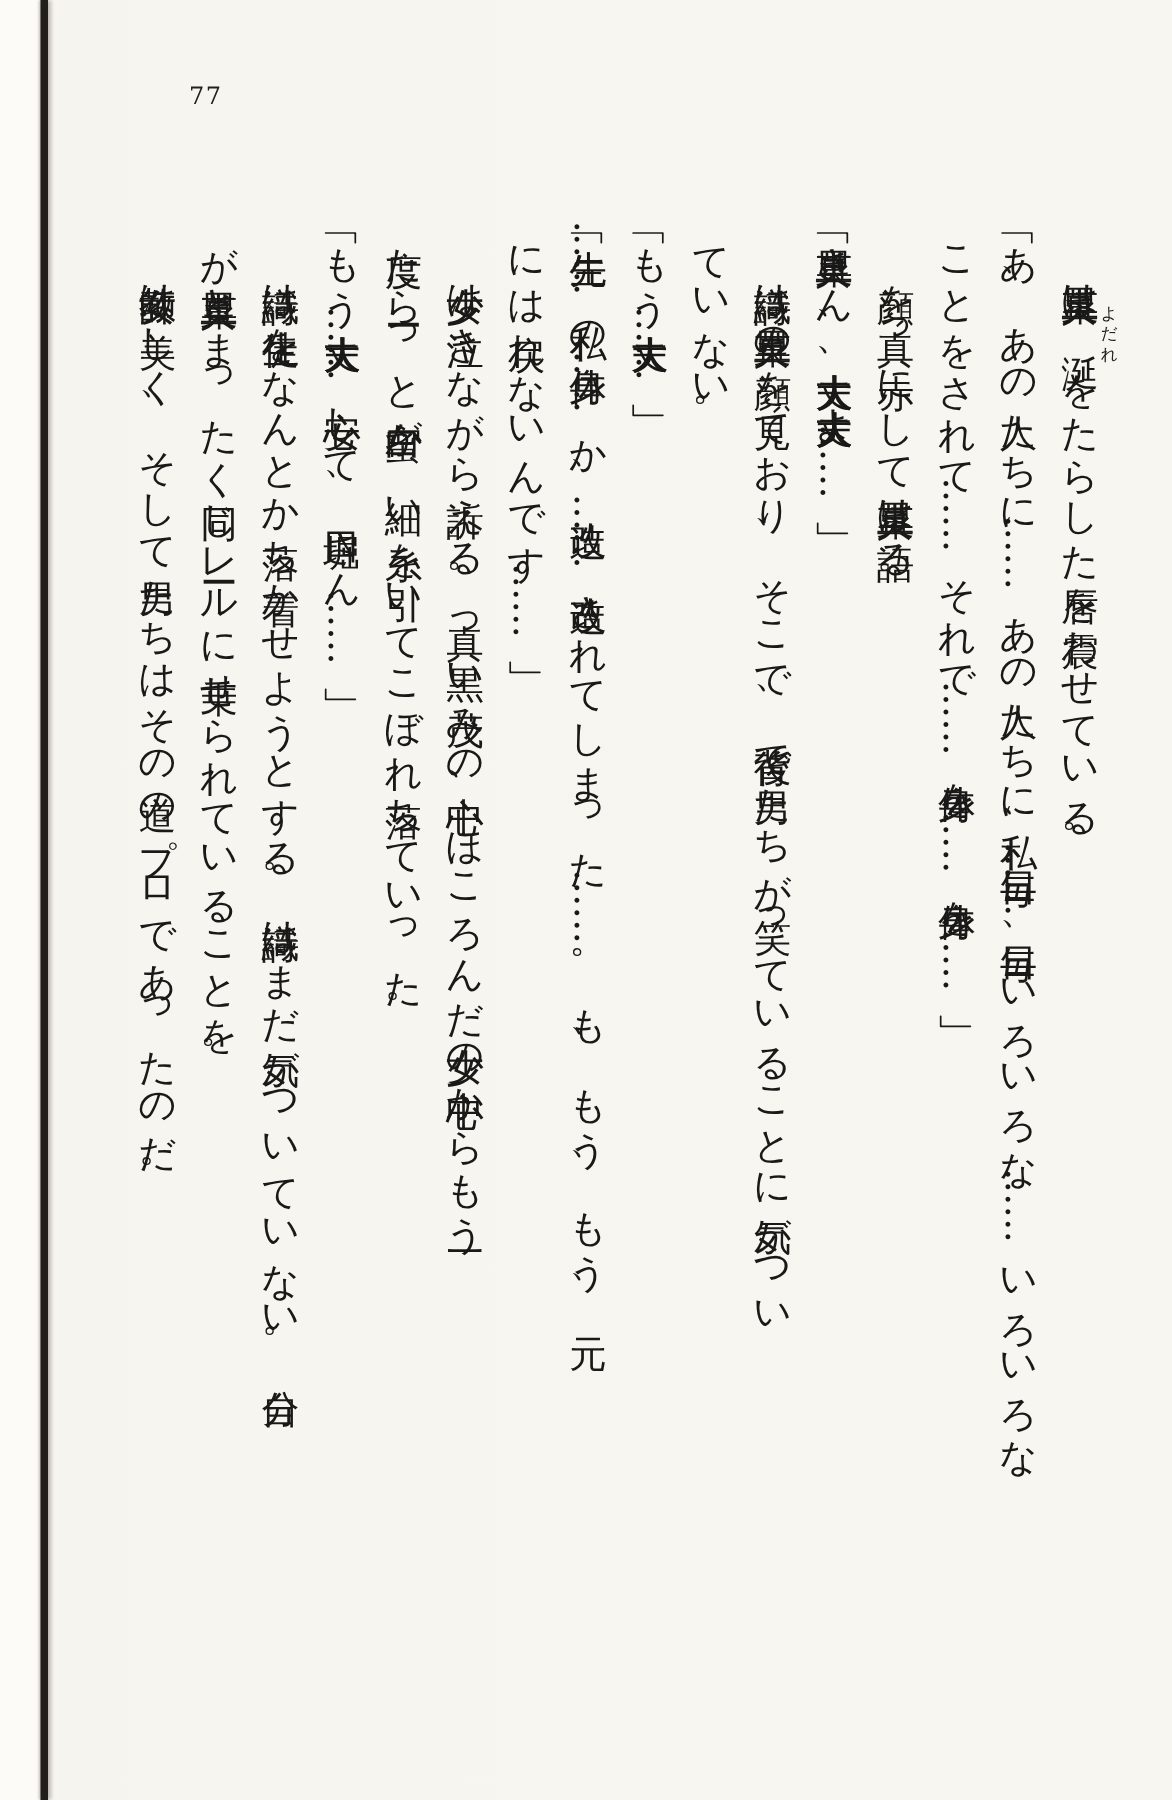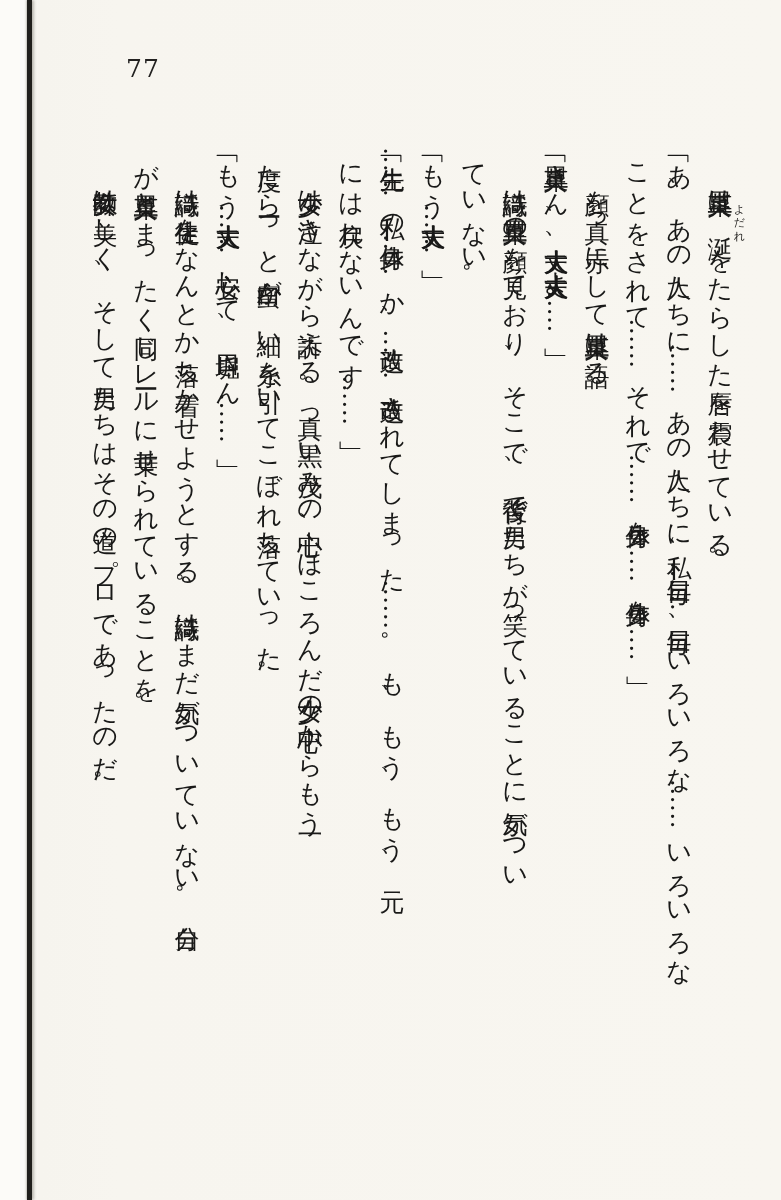--- a/index.html
+++ b/index.html
@@ -25,21 +25,21 @@
     top: 0;
     width: 5px;
     height: 1200px;
     background: #201f1c;
     box-shadow: 2px 0 3px rgba(70, 64, 52, 0.35), -1px 0 2px rgba(70, 64, 52, 0.3);
   }
   .page-number {
     position: absolute;
     left: 126px;
     top: 54px;
-    font-size: 25px;
+    font-size: 16px;
     color: #222120;
     letter-spacing: 1px;
   }
   .body-text {
     position: absolute;
     top: 147px;
     right: 36px;
     height: 952px;
     writing-mode: vertical-rl;
     text-orientation: mixed;

